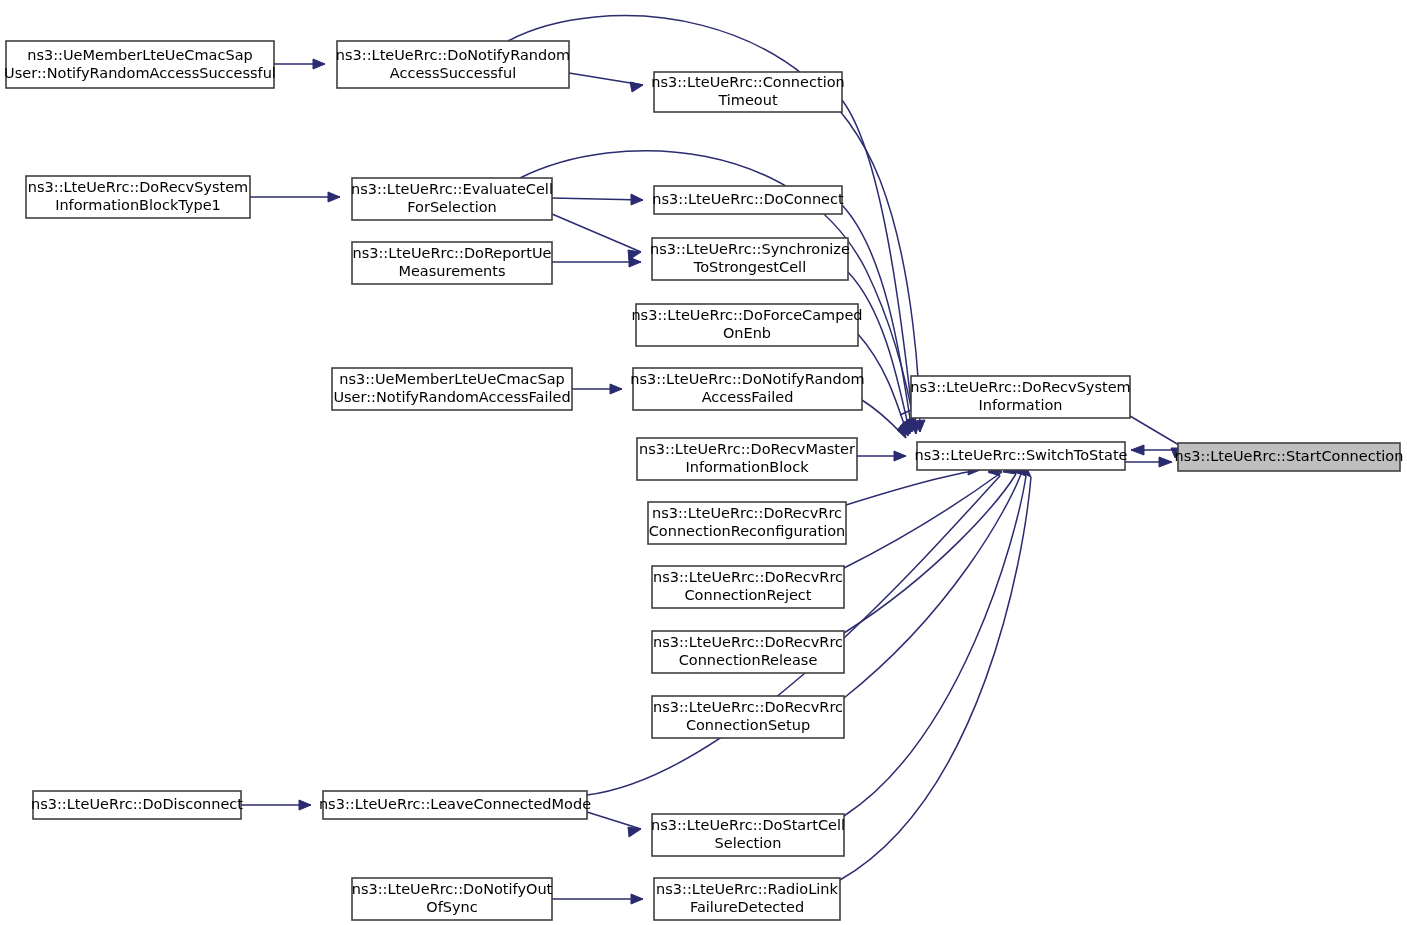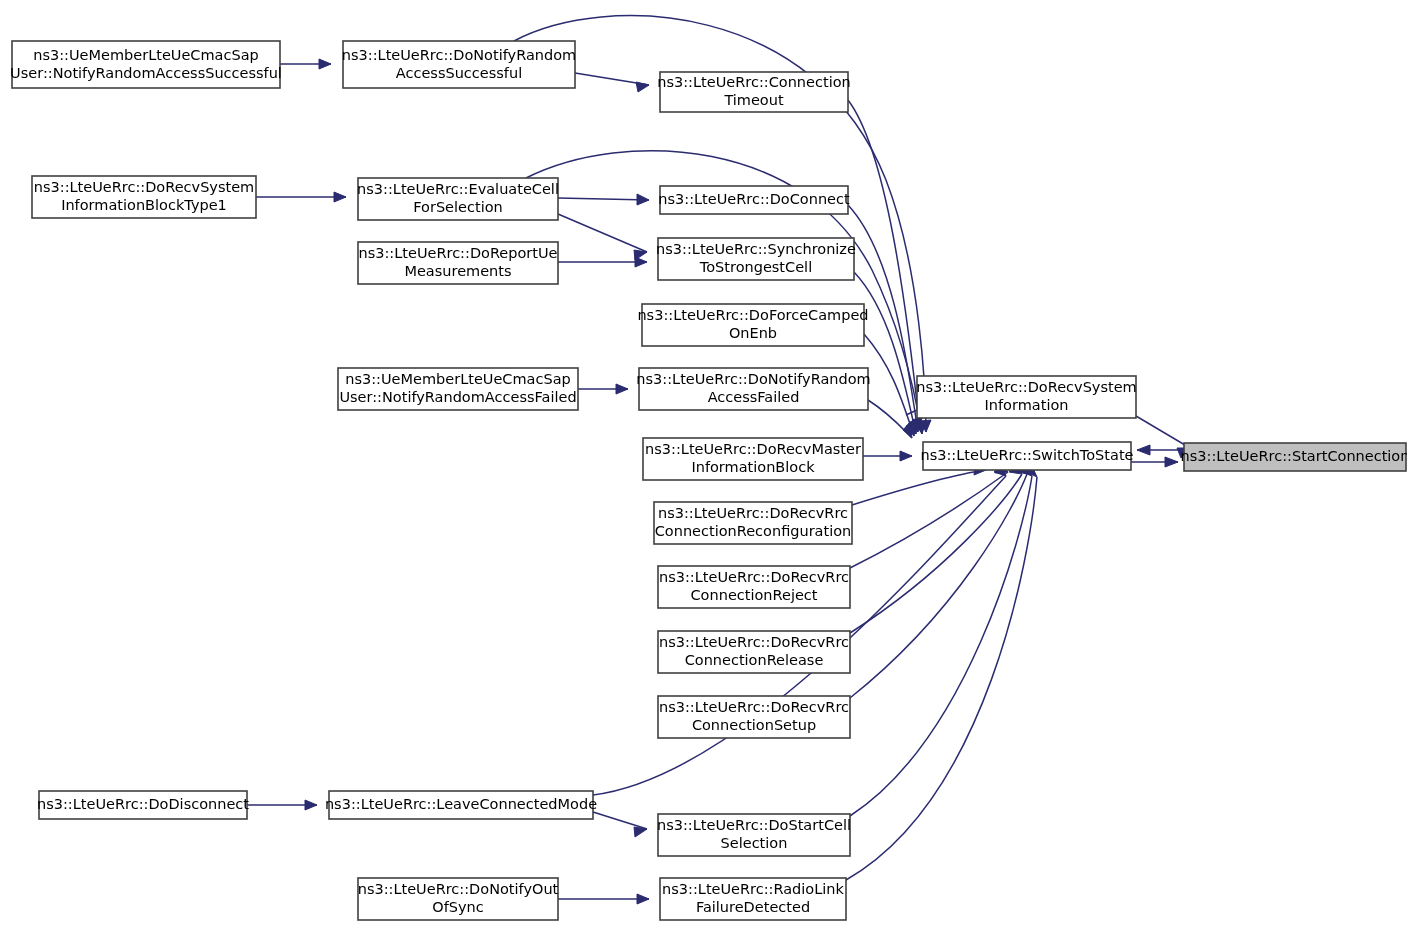--- a/index.html
+++ b/index.html
@@ -10,21 +10,20 @@
   body {
     width: 1407px;
     height: 925px;
     font-family: "DejaVu Sans", sans-serif;
     overflow: hidden;
   }
   #graph-root {
     position: relative;
     width: 1206px;
     height: 925px;
-    margin-left: 6px;
   }
   svg#callgraph {
     display: block;
     width: 1407px;
     height: 925px;
   }
   .node-box {
     fill: #ffffff;
     stroke: #404040;
     stroke-width: 1.6;

